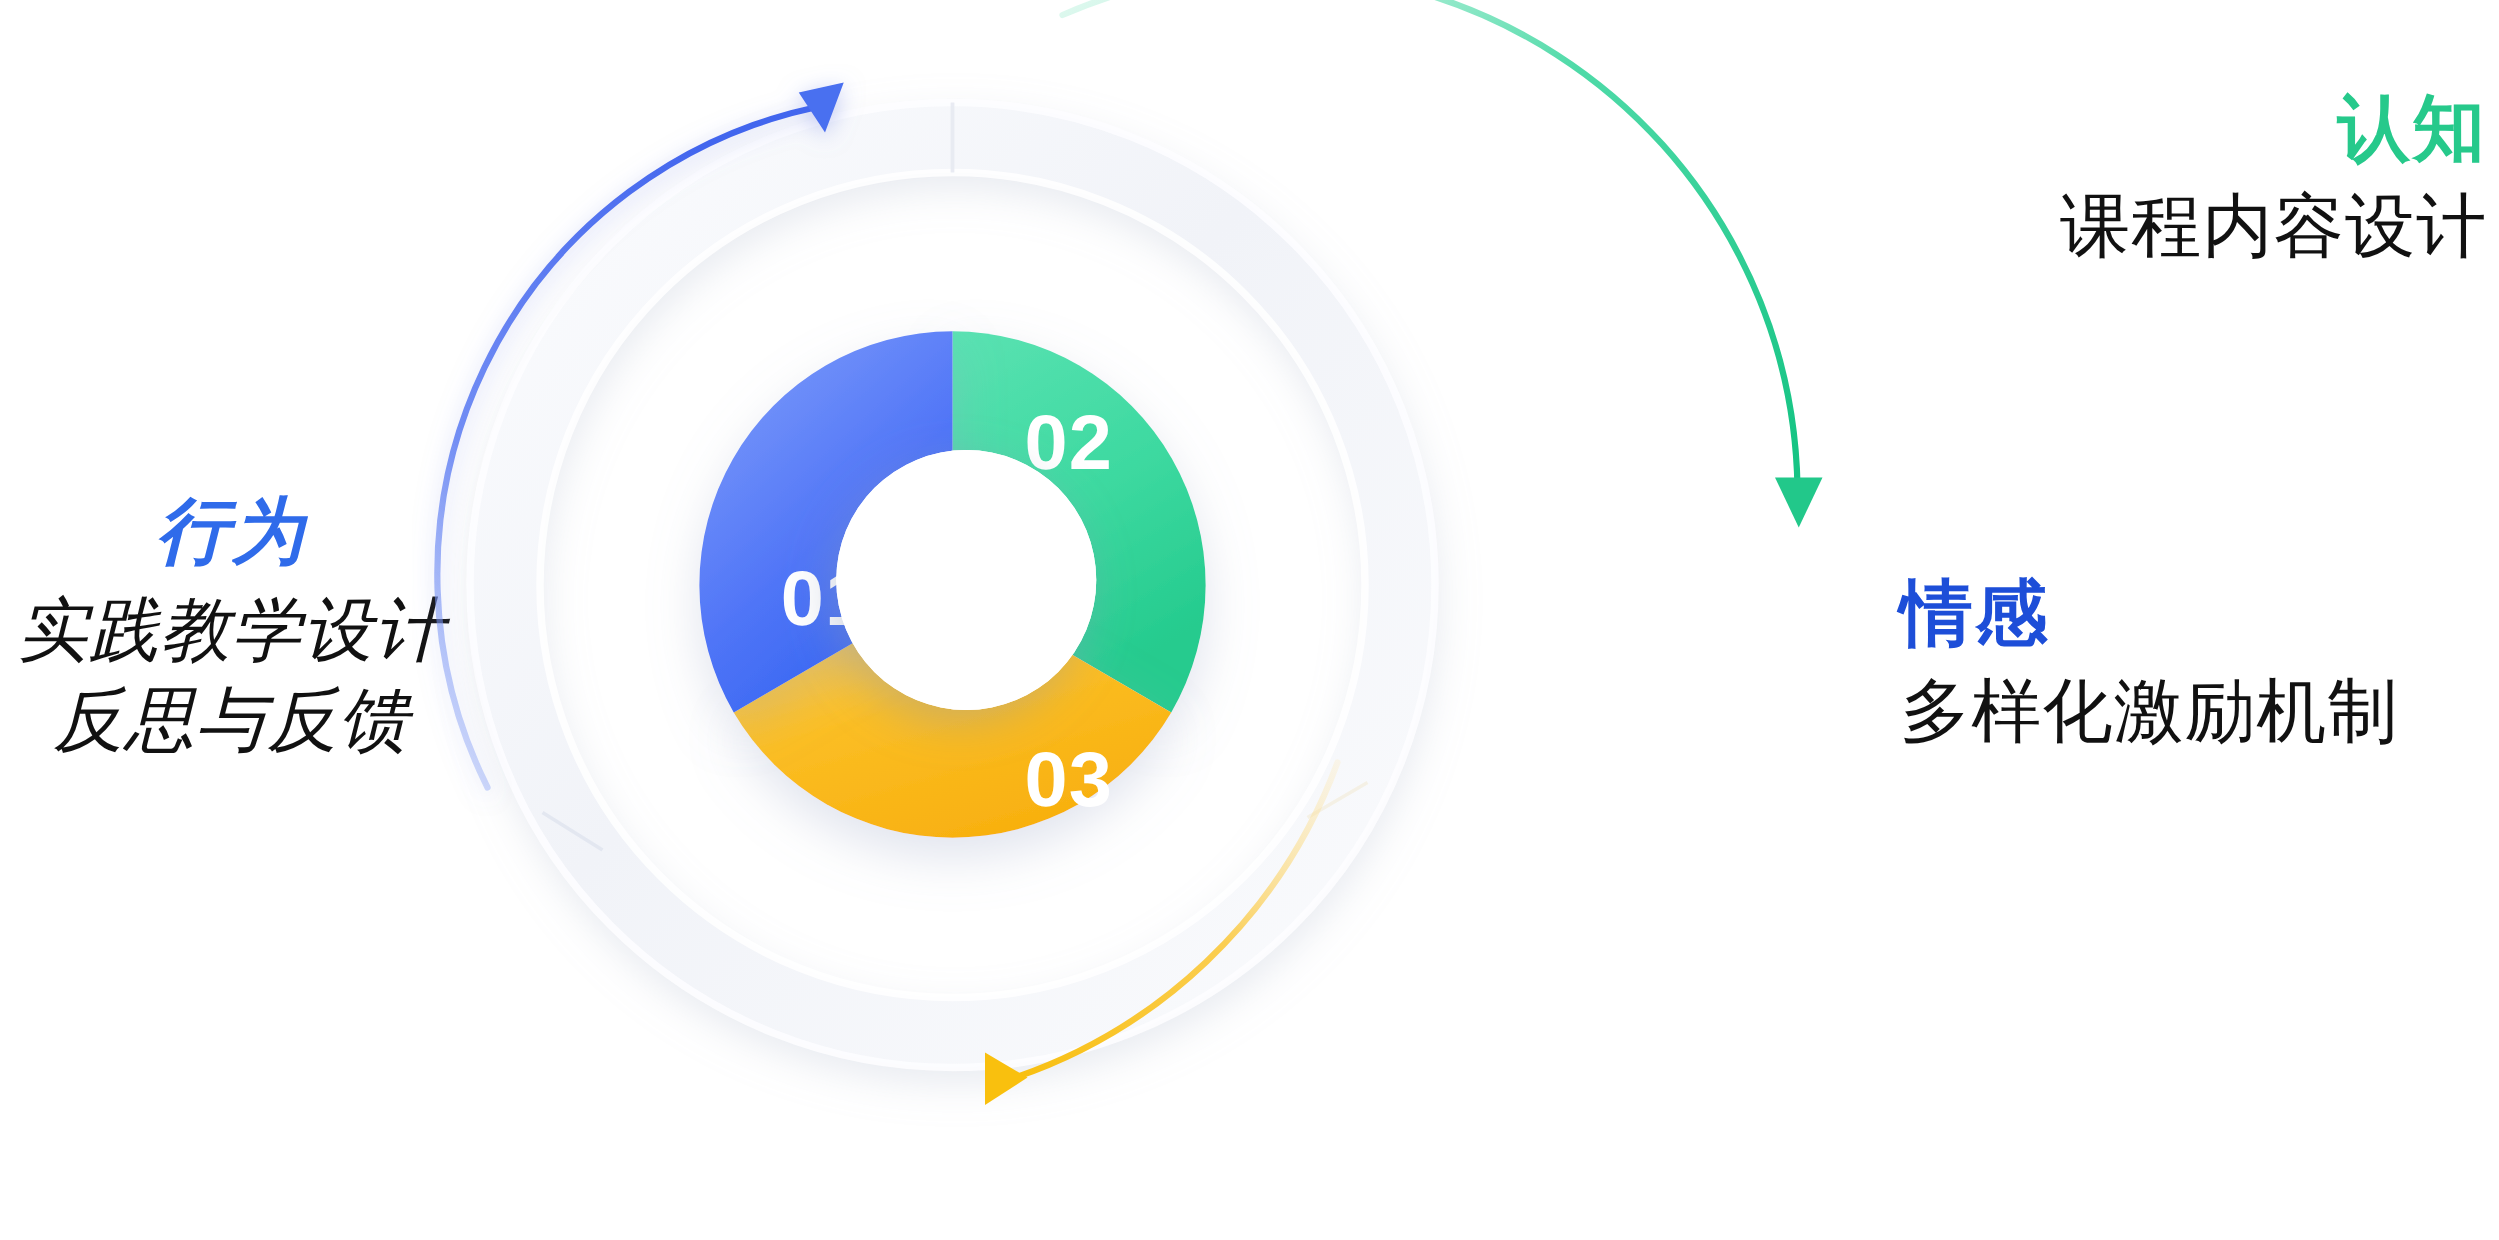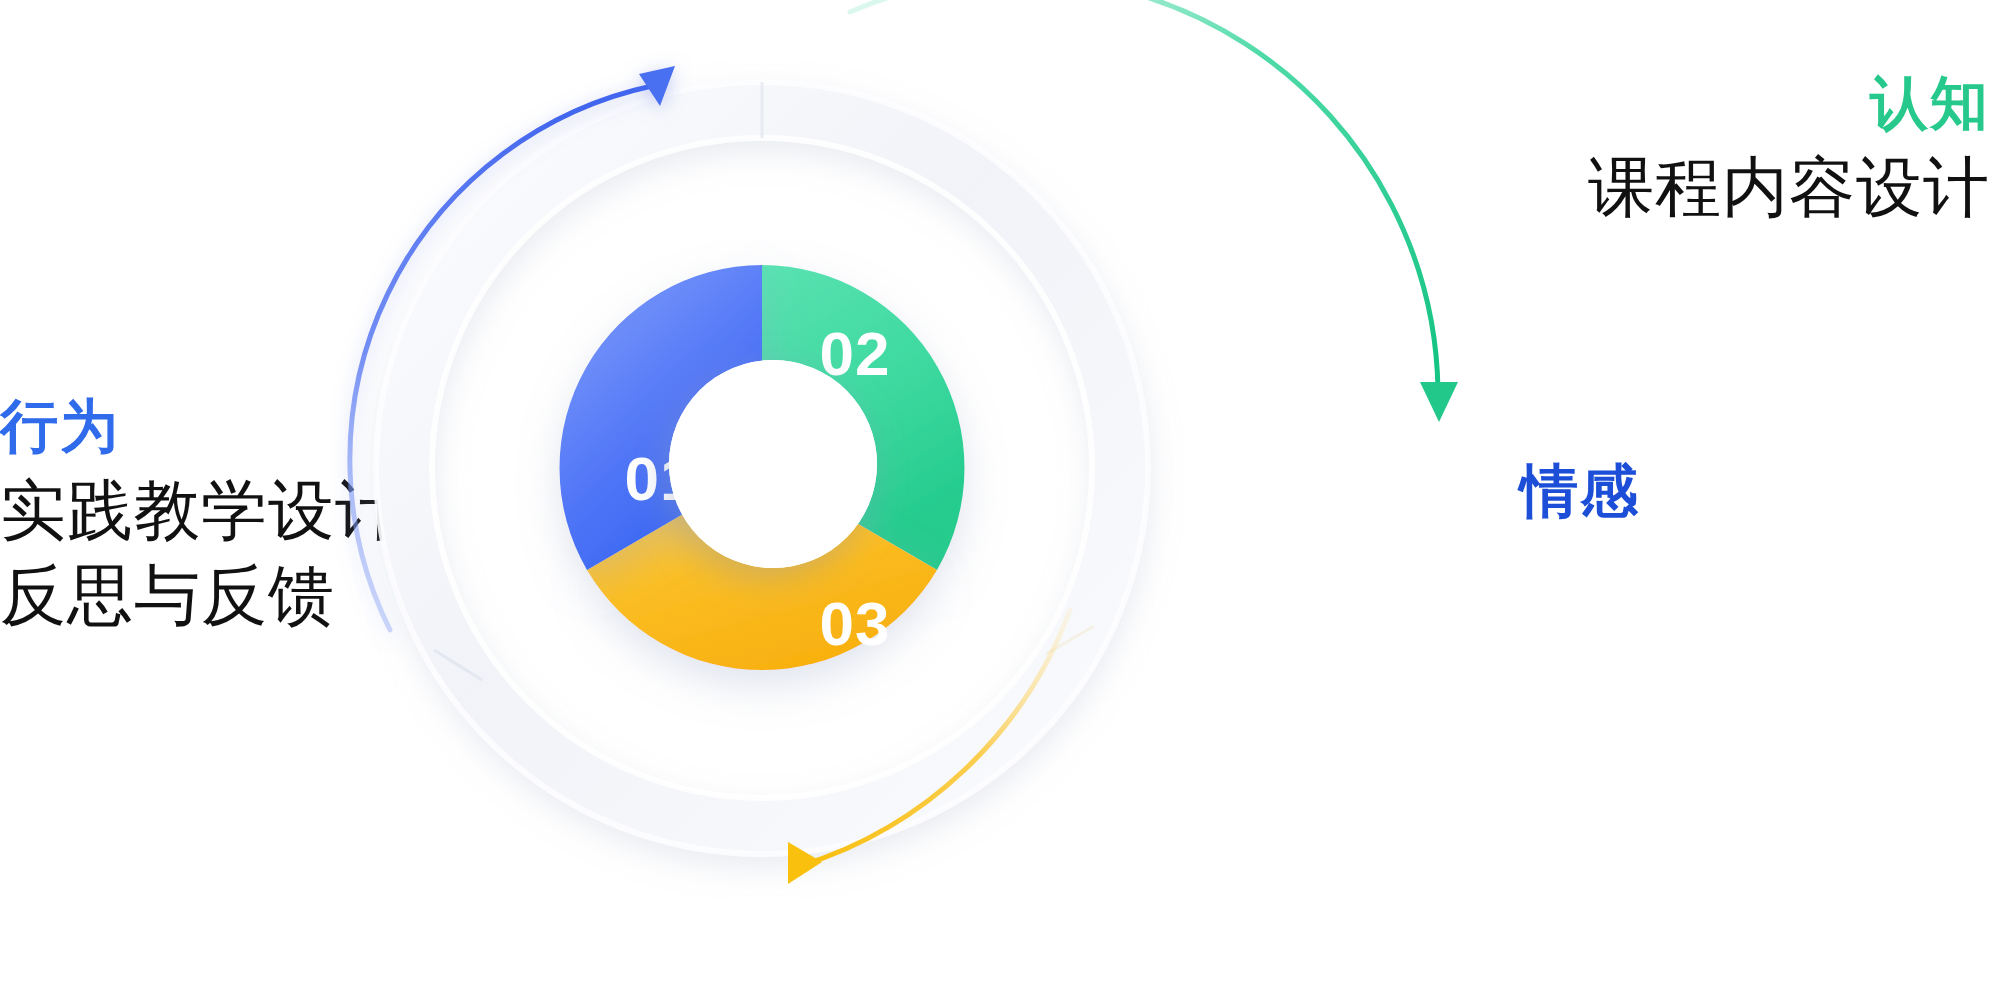--- a/index.html
+++ b/index.html
@@ -50,33 +50,34 @@
   }
   .block .heading {
     font-size: 58px;
     font-weight: bold;
     line-height: 1.08;
     letter-spacing: 2px;
     margin: 0 0 10px 0;
     white-space: nowrap;
   }
   .block .line {
-    font-size: 66px;
+    font-size: 56px;
     font-weight: normal;
     color: #111111;
     line-height: 1.30;
     letter-spacing: 1px;
     white-space: nowrap;
   }
 
   #block-left {
     left: 0px;
     top: 395px;
     width: 370px;
-    text-align: left;
+    text-align: center;
+    font-style: italic;
   }
   #block-left .heading { color: #2F6BEA; }
 
   #block-cognition {
     left: 1520px;
     top: 72px;
     width: 470px;
     text-align: right;
   }
   #block-cognition .heading { color: #26C98B; }
@@ -100,20 +101,21 @@
     <div class="line">反思与反馈</div>
   </div>
 
   <div class="block" id="block-cognition">
     <div class="heading">认知</div>
     <div class="line">课程内容设计</div>
   </div>
 
   <div class="block" id="block-emotion">
     <div class="heading">情感</div>
+    <div class="line">多样化激励机制</div>
   </div>
 
   <div id="diagram">
     <svg viewBox="0 0 1220 1010" xmlns="http://www.w3.org/2000/svg">
       <defs>
 
         <linearGradient id="ringGrad" x1="0" y1="0" x2="1" y2="1">
           <stop offset="0%" stop-color="#FBFCFE"></stop>
           <stop offset="45%" stop-color="#F1F3F8"></stop>
           <stop offset="100%" stop-color="#FAFBFD"></stop>

